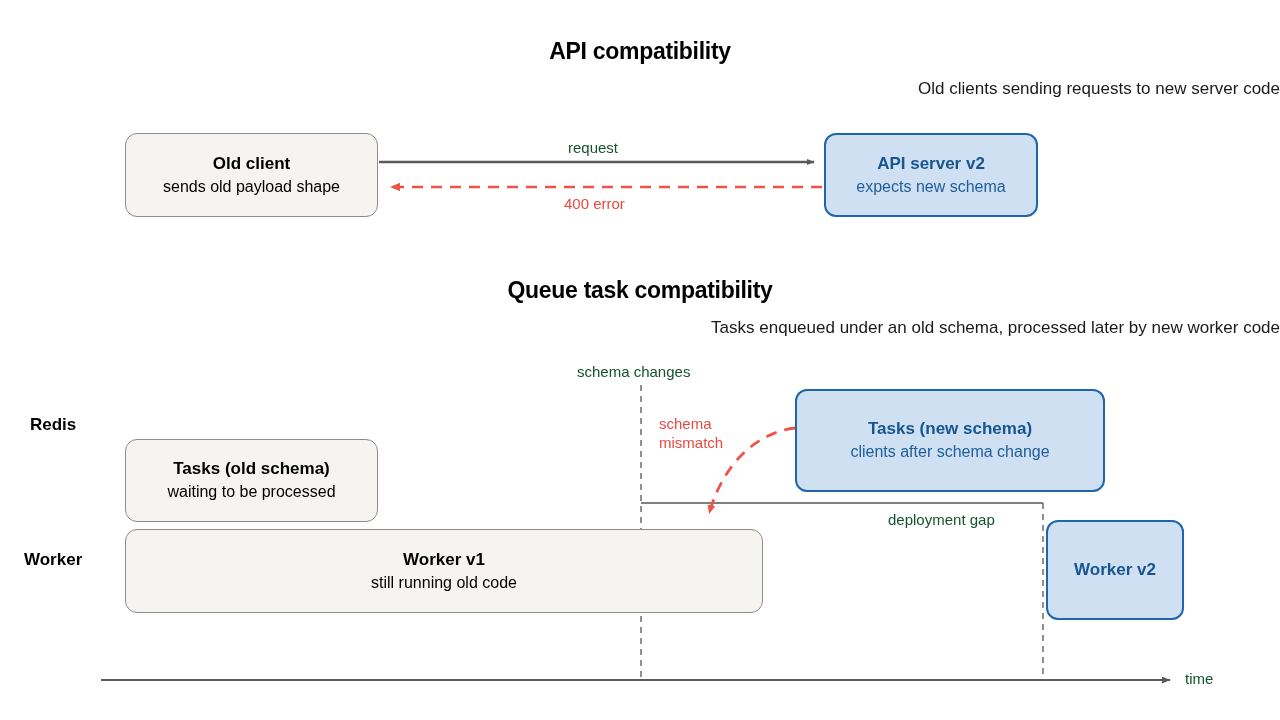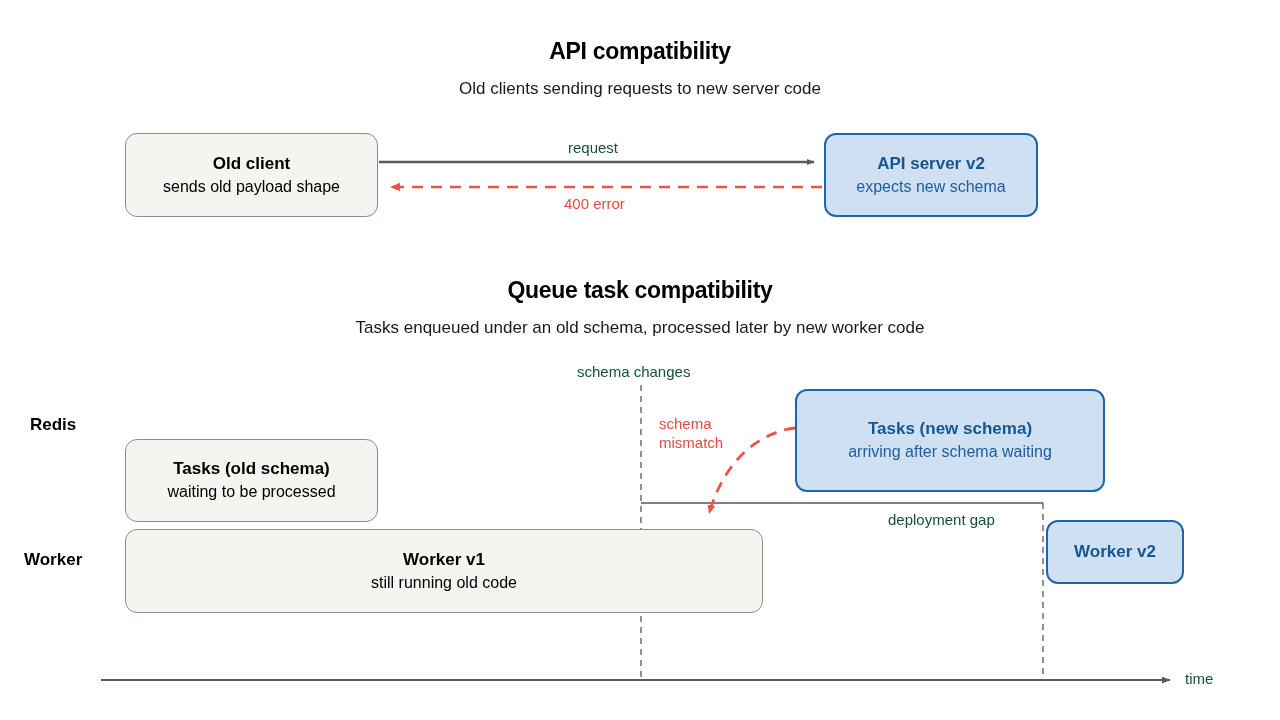--- a/index.html
+++ b/index.html
@@ -37,21 +37,21 @@
     width: 100%;
     text-align: center;
     font-weight: bold;
     font-size: 23px;
     letter-spacing: -0.3px;
     color: #000000;
   }
   .section-sub {
     position: absolute;
     width: 100%;
-    text-align: center;
+    text-align: right;
     font-size: 17px;
     color: #1a1a1a;
   }
   #api-title  { top: 38px; }
   #api-sub    { top: 79px; }
   #queue-title{ top: 277px; }
   #queue-sub  { top: 318px; }
 
   
   .node {
@@ -87,21 +87,21 @@
   .node.blue .sub   { color: #1d5d9b; }
 
   
   #old-client    { left: 125px; top: 133px; width: 253px; height: 84px; }
   #api-server-v2 { left: 824px; top: 133px; width: 214px; height: 84px; }
 
   
   #tasks-old { left: 125px; top: 395px; width: 253px; height: 83px; margin-top: 44px; }
   #tasks-new { left: 795px; top: 389px; width: 310px; height: 103px; }
   #worker-v1 { left: 125px; top: 529px; width: 638px; height: 84px; }
-  #worker-v2 { left: 1046px; top: 520px; width: 138px; height: 64px; }
+  #worker-v2 { left: 1046px; top: 520px; width: 138px; height: 100px; }
 
   
   .lane-label {
     position: absolute;
     font-weight: bold;
     font-size: 17px;
     color: #000000;
   }
   #lane-redis  { left: 30px; top: 415px; }
   #lane-worker { left: 24px; top: 550px; }
@@ -197,21 +197,21 @@
   <div class="lane-label" id="lane-redis">Redis</div>
   <div class="lane-label" id="lane-worker">Worker</div>
 
   <div class="node gray" id="tasks-old">
     <div class="title">Tasks (old schema)</div>
     <div class="sub">waiting to be processed</div>
   </div>
 
   <div class="node blue" id="tasks-new">
     <div class="title">Tasks (new schema)</div>
-    <div class="sub">arriving after schema waiting</div>
+    <div class="sub">clients after schema change</div>
   </div>
 
   <div class="node gray" id="worker-v1">
     <div class="title">Worker v1</div>
     <div class="sub">still running old code</div>
   </div>
 
   <div class="node blue" id="worker-v2">
     <div class="title">Worker v2</div>
   </div>

